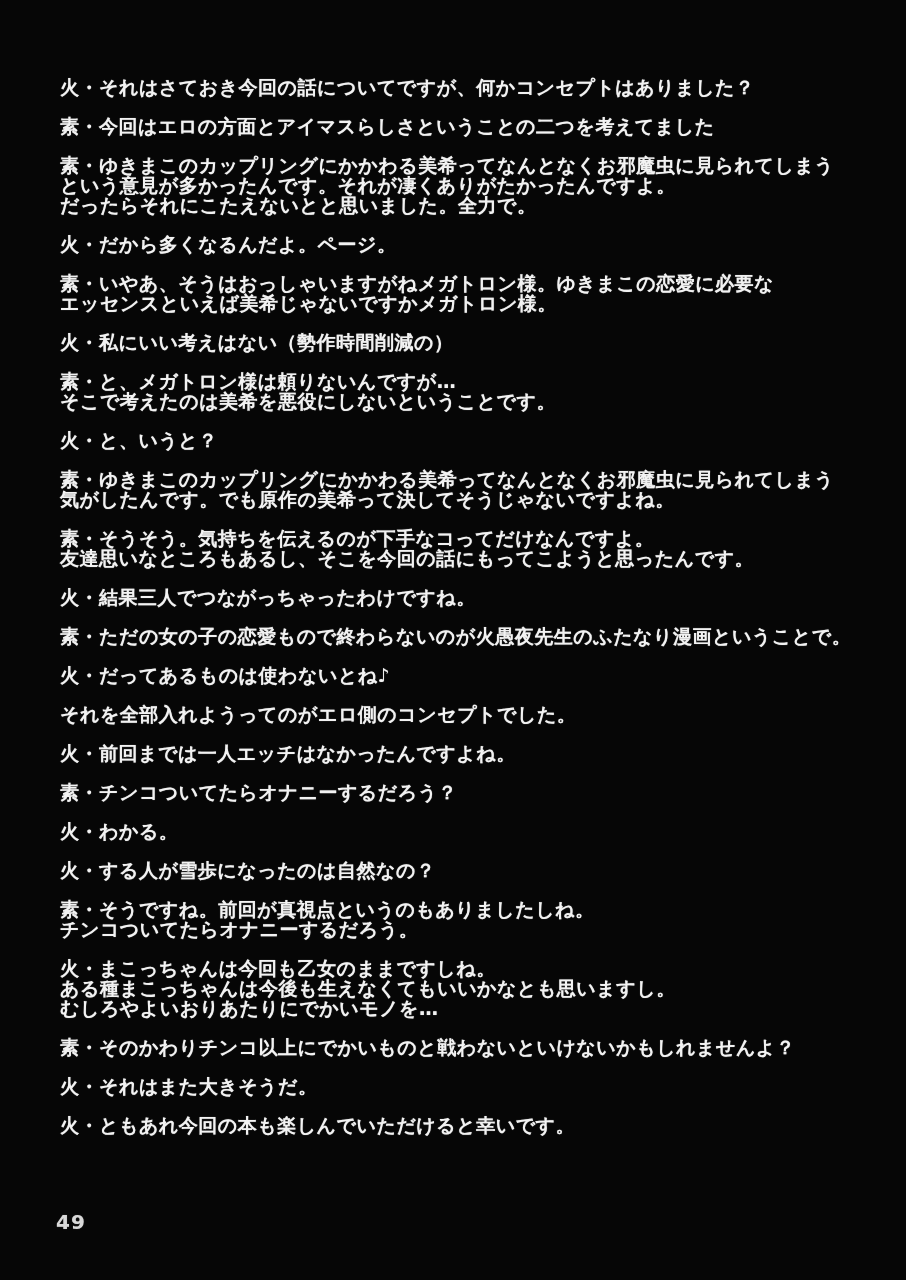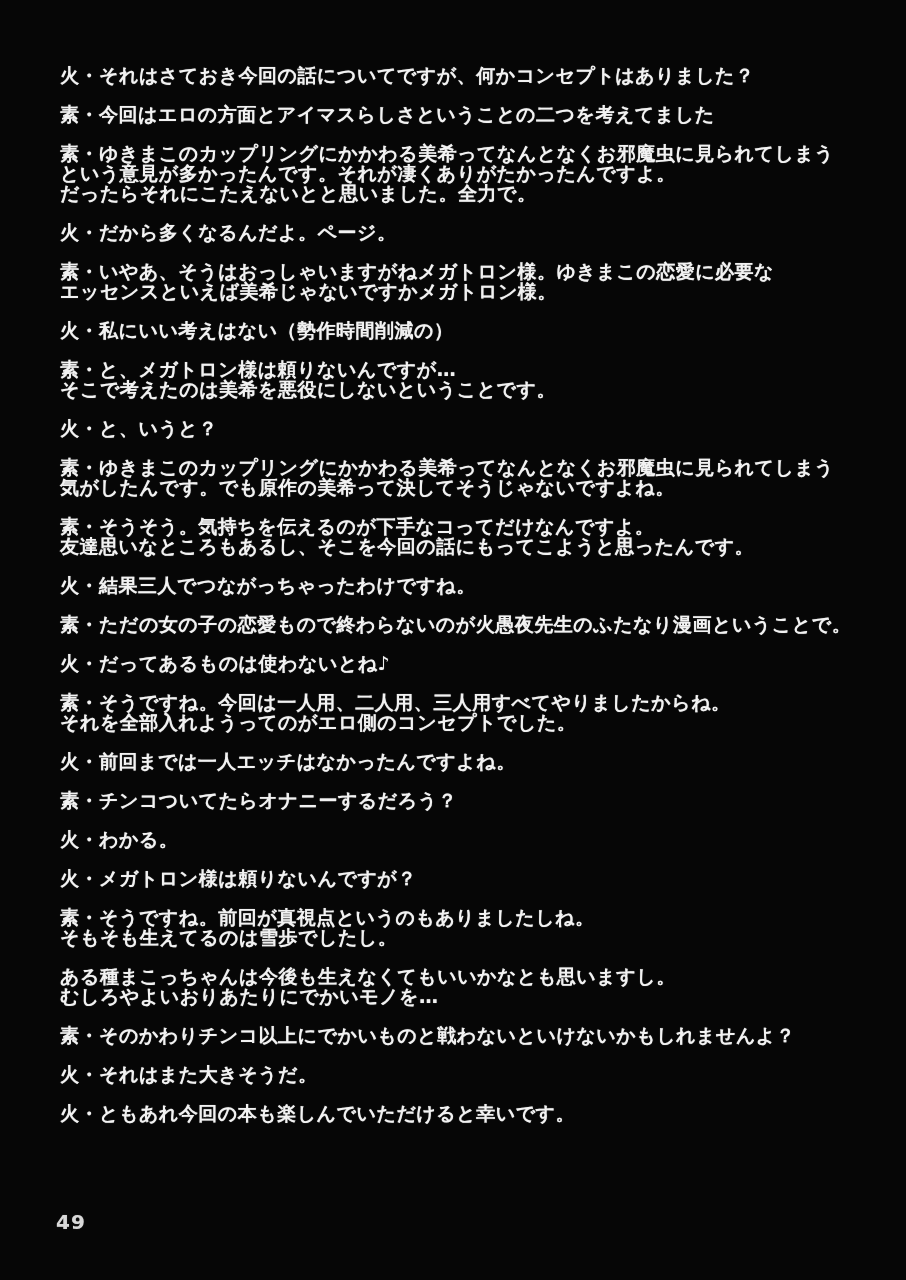--- a/index.html
+++ b/index.html
@@ -52,21 +52,21 @@
     font-weight: 600;
     color: #d8d8d8;
     letter-spacing: 1px;
     text-shadow: 0 0 1px rgba(255,255,255,0.4);
   }
 </style>
 </head>
 <body>
 
 <div class="sheet" style="background: rgb(6, 6, 6);">
-  <div class="dialogue" id="dialogue" style="color: rgb(242, 242, 242);">
+  <div class="dialogue" id="dialogue" style="color: rgb(242, 242, 242); margin-top: 12px;">
       <div class="paragraph">
         <div class="line">火・それはさておき今回の話についてですが、何かコンセプトはありました？</div>
       </div>
       <div class="paragraph">
         <div class="line">素・今回はエロの方面とアイマスらしさということの二つを考えてました</div>
       </div>
       <div class="paragraph">
         <div class="line">素・ゆきまこのカップリングにかかわる美希ってなんとなくお邪魔虫に見られてしまう</div>
         <div class="line">という意見が多かったんです。それが凄くありがたかったんですよ。</div>
         <div class="line">だったらそれにこたえないとと思いました。全力で。</div>
@@ -99,40 +99,40 @@
       <div class="paragraph">
         <div class="line">火・結果三人でつながっちゃったわけですね。</div>
       </div>
       <div class="paragraph">
         <div class="line">素・ただの女の子の恋愛もので終わらないのが火愚夜先生のふたなり漫画ということで。</div>
       </div>
       <div class="paragraph">
         <div class="line">火・だってあるものは使わないとね♪</div>
       </div>
       <div class="paragraph">
-        <div class="line">素・そうですね。今回は一人用、二人用、三人用すべてやりましたからね。</div>
         <div class="line">それを全部入れようってのがエロ側のコンセプトでした。</div>
       </div>
       <div class="paragraph">
         <div class="line">火・前回までは一人エッチはなかったんですよね。</div>
       </div>
       <div class="paragraph">
         <div class="line">素・チンコついてたらオナニーするだろう？</div>
       </div>
       <div class="paragraph">
         <div class="line">火・わかる。</div>
       </div>
       <div class="paragraph">
-        <div class="line">火・メガトロン様は頼りないんですが？</div>
+        <div class="line">火・する人が雪歩になったのは自然なの？</div>
       </div>
       <div class="paragraph">
         <div class="line">素・そうですね。前回が真視点というのもありましたしね。</div>
-        <div class="line">そもそも生えてるのは雪歩でしたし。</div>
+        <div class="line">チンコついてたらオナニーするだろう。</div>
       </div>
       <div class="paragraph">
+        <div class="line">火・まこっちゃんは今回も乙女のままですしね。</div>
         <div class="line">ある種まこっちゃんは今後も生えなくてもいいかなとも思いますし。</div>
         <div class="line">むしろやよいおりあたりにでかいモノを…</div>
       </div>
       <div class="paragraph">
         <div class="line">素・そのかわりチンコ以上にでかいものと戦わないといけないかもしれませんよ？</div>
       </div>
       <div class="paragraph">
         <div class="line">火・それはまた大きそうだ。</div>
       </div>
       <div class="paragraph">

